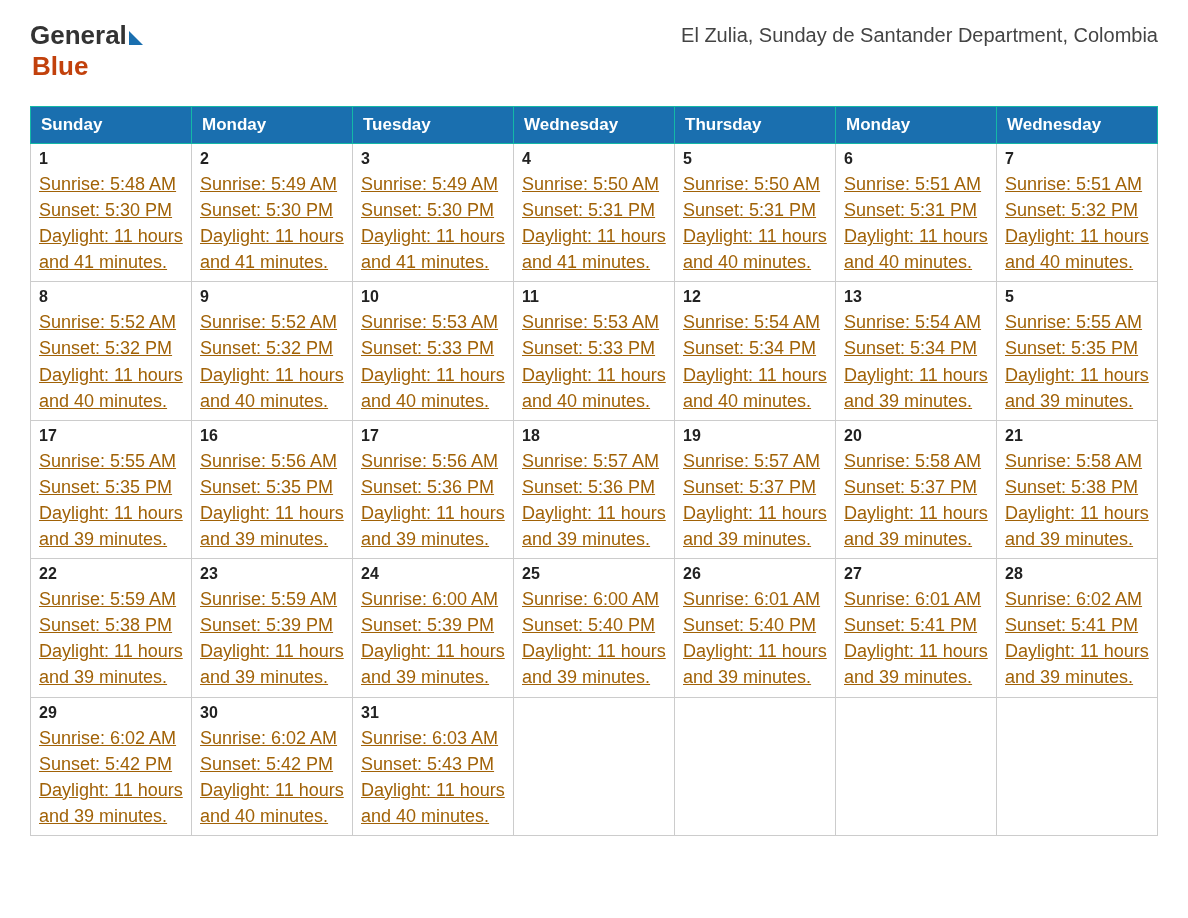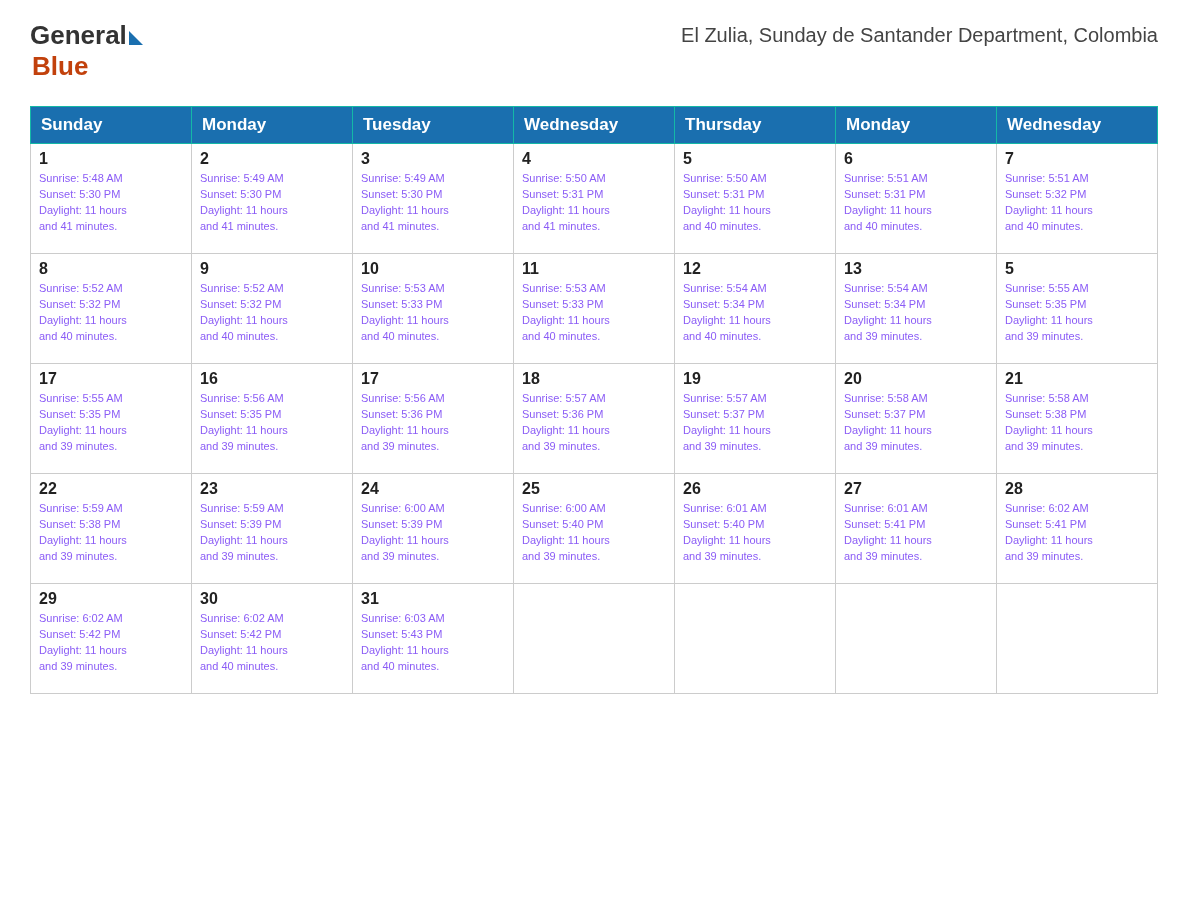--- a/index.html
+++ b/index.html
@@ -78,23 +78,24 @@
       padding: 6px 8px;
       width: 14.28%;
     }
     .day-number {
       font-size: 16px;
       font-weight: bold;
       color: #222;
       margin-bottom: 3px;
     }
     .day-info {
-      font-size: 11px;
-      color: #8b5cf6;
+      font-size: 18px;
+      color: #a16207;
       line-height: 1.45;
+      text-decoration: underline;
     }
     td.empty {
       background: #fff;
     }
     tr td {
       height: 110px;
     }
     tr:last-child td {
       height: 110px;
     }

